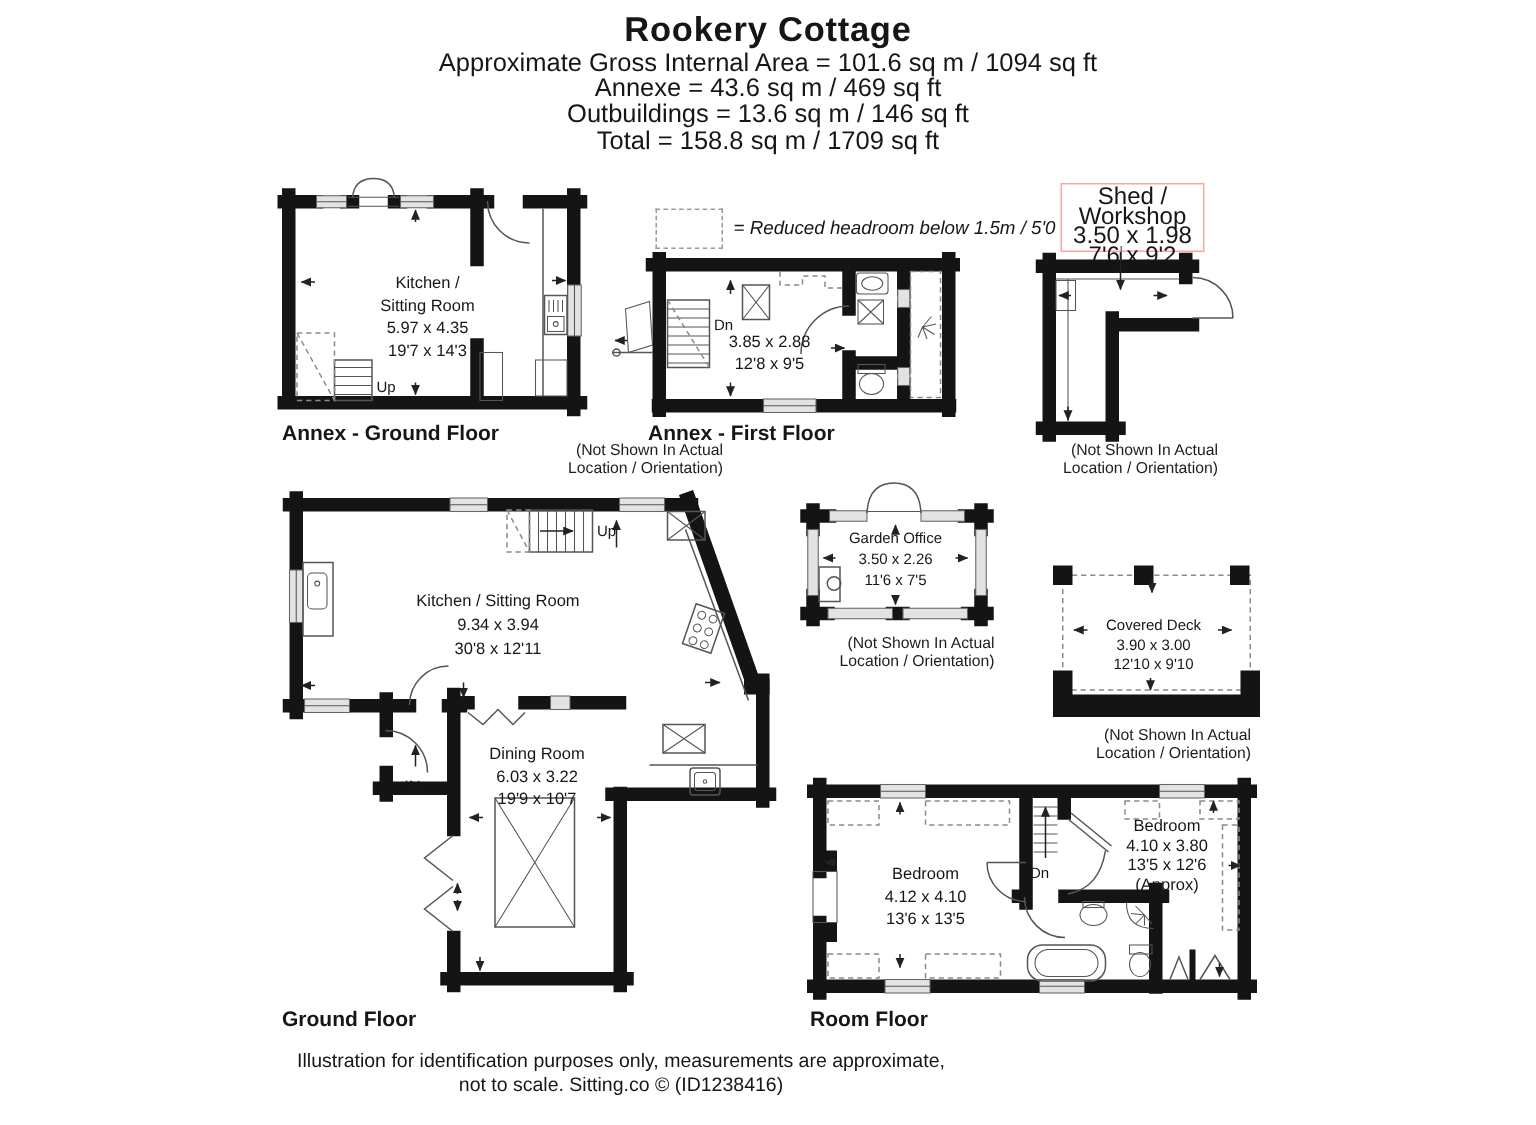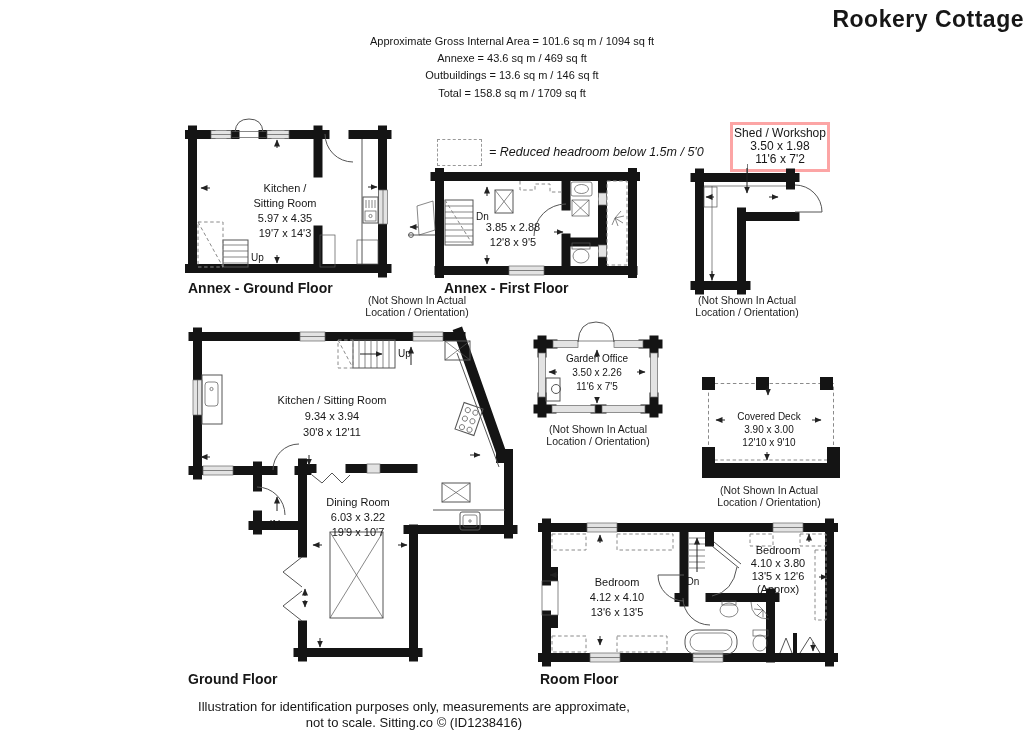--- a/index.html
+++ b/index.html
@@ -1,26 +1,26 @@
 <!DOCTYPE html>
 <html><head>
 <meta charset="utf-8">
 <style>
   html,body{margin:0;padding:0;background:#fff;}
   .canvas{position:relative;width:1024px;height:750px;background:#ffffff;overflow:hidden;
           font-family:"Liberation Sans",sans-serif;color:#161616;}
   .abs{position:absolute;}
   .hdr{left:0;top:6px;width:1024px;text-align:center;}
-  .hdr-title{font-size:23px;font-weight:bold;letter-spacing:.5px;text-align:right;}
-  .hdr-line{font-size:11px;line-height:17.2px;}
+  .hdr-title{font-size:23px;font-weight:bold;letter-spacing:.5px;}
+  .hdr-line{font-size:17px;line-height:17.2px;}
   .plabel{font-size:14px;font-weight:bold;white-space:nowrap;}
-  .note{font-size:10.5px;line-height:11.5px;text-align:center;width:130px;color:#1c1c1c;}
+  .note{font-size:10.5px;line-height:11.5px;text-align:right;width:130px;color:#1c1c1c;}
   .legend-box{border:1.5px dashed #999;background:#fff;}
   .legend-txt{font-size:12.5px;white-space:nowrap;}
-  .info-box{border:3px solid #fca5a5;text-align:center;font-size:12px;line-height:13px;padding-top:2px;background:#fff;margin-left:23px;}
+  .info-box{border:1px solid #fca5a5;text-align:center;font-size:16px;line-height:13px;padding-top:2px;background:#fff;}
   .leader{background:#777;}
   .ftr{left:0;top:699px;width:828px;text-align:center;font-size:13px;line-height:15.5px;}
   svg text{font-family:"Liberation Sans",sans-serif;fill:#161616;font-size:11px;text-anchor:middle;}
   svg .s10{font-size:10px;}
   .w{stroke:#141414;stroke-width:9;fill:none;stroke-linecap:square;}
   .t{stroke:#555;stroke-width:1;fill:none;}
   .t7{stroke:#555;stroke-width:.7;fill:none;}
   .d{stroke:#8a8a8a;stroke-width:1;fill:none;stroke-dasharray:3.5 2.6;}
   .dim{stroke:#222;stroke-width:1;fill:none;}
   .win{fill:#e3e3e3;stroke:#666;stroke-width:.7;}
@@ -139,30 +139,30 @@
     <g>
       <line class="dim" x1="82" y1="28" x2="82" y2="19" marker-end="url(#ah)"></line>
       <line class="dim" x1="82" y1="87" x2="82" y2="96" marker-end="url(#ah)"></line>
       <line class="dim" x1="13" y1="59" x2="5" y2="59" marker-end="url(#ah)"></line>
       <line class="dim" x1="149" y1="64" x2="158" y2="64" marker-end="url(#ah)"></line>
     </g>
     <text x="108" y="63">3.85 x 2.88</text>
     <text x="108" y="78">12'8 x 9'5</text>
     <text x="71" y="52" class="s10" style="text-anchor:start">Dn</text>
   </svg>
-  <div class="abs plabel" style="left:444px;top:280px;">Annex - First Floor</div>
+  <div class="abs plabel" style="left:432px;top:280px;">Annex - First Floor</div>
   <div class="abs note" style="left:352px;top:295px;">
     <div>(Not Shown In Actual</div>
     <div>Location / Orientation)</div>
   </div>
 
   <div class="abs info-box" style="left:707px;top:122px;width:94px;height:42px;">
     <div>Shed / Workshop</div>
     <div>3.50 x 1.98</div>
-    <div>11'6 x 7'2</div>
+    <div>7'6 x 9'2</div>
   </div>
   <div class="abs leader" style="left:747px;top:164px;width:1px;height:10px;"></div>
   <svg class="abs" style="left:690px;top:168px;" width="135" height="135" viewBox="0 0 135 135">
     <g>
       <path class="w" d="M9.5,5 V122 M5,9.5 H105 M100.5,5 V17 M105,48.5 H51.5 M51.5,44 V122 M56,117.5 H5"></path>
     </g>
     <g>
       <path class="t" d="M105,17 A27,27 0 0 1 132,44"></path>
       <line class="t" x1="105" y1="44" x2="132" y2="44"></line>
     </g>

